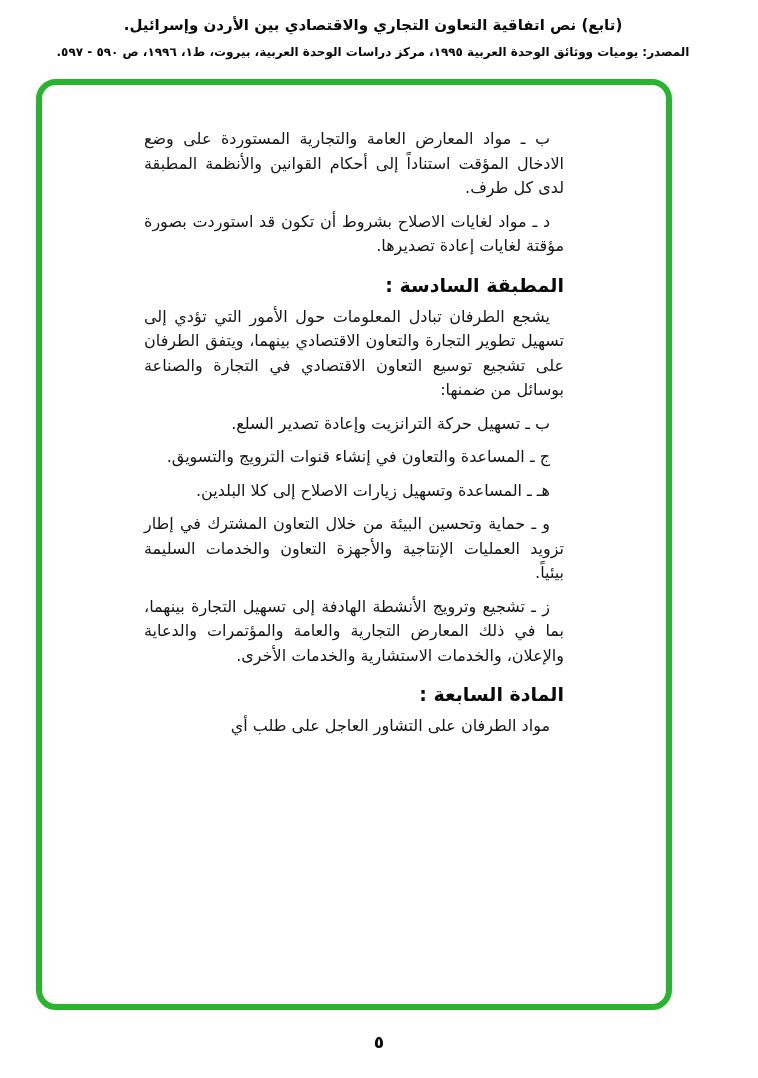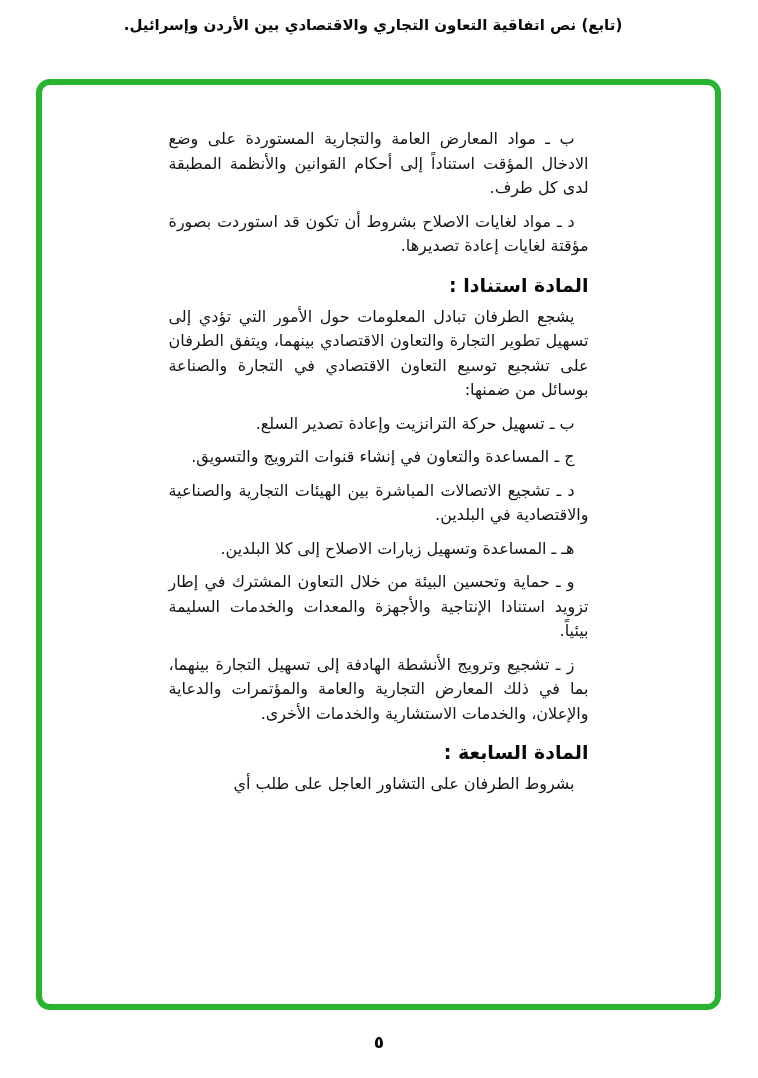--- a/index.html
+++ b/index.html
@@ -32,24 +32,24 @@
     font-size: 12px;
     font-weight: bold;
     line-height: 18px;
     margin: 7px 30px 0;
     color: #0a0a0a;
   }
   .border-box {
     position: absolute;
     left: 36px;
     top: 79px;
-    width: 685px;
+    width: 636px;
     height: 931px;
     border: 6px solid #28b42e;
-    border-radius: 14px;
+    border-radius: 20px;
     box-sizing: border-box;
     overflow: hidden;
     background: #ffffff;
   }
   .text-column {
     width: 420px;
     margin: 42px auto 0;
     direction: rtl;
   }
   .para {
@@ -79,34 +79,34 @@
     color: #0a0a0a;
   }
 </style>
 </head>
 <body>
 
 <div class="page">
 
   <div class="page-header">
     <div class="header-title">(تابع) نص اتفاقية التعاون التجاري والاقتصادي بين الأردن وإسرائيل.</div>
+    <div class="header-source">المصدر: يوميات ووثائق الوحدة العربية ١٩٩٥، مركز دراسات الوحدة العربية، بيروت، ط١، ١٩٩٦، ص ٥٩٠ - ٥٩٧.</div>
   </div>
 
   <div class="border-box" style="border-color: rgb(40, 180, 46);">
     <div class="text-column">
         <p class="para">ب ـ مواد المعارض العامة والتجارية المستوردة على وضع الادخال المؤقت استناداً إلى أحكام القوانين والأنظمة المطبقة لدى كل طرف.</p>
         <p class="para">د ـ مواد لغايات الاصلاح بشروط أن تكون قد استوردت بصورة مؤقتة لغايات إعادة تصديرها.</p>
-        <h2 class="article-heading">المادة استنادا :</h2>
+        <h2 class="article-heading">المطبقة السادسة :</h2>
         <p class="para">يشجع الطرفان تبادل المعلومات حول الأمور التي تؤدي إلى تسهيل تطوير التجارة والتعاون الاقتصادي بينهما، ويتفق الطرفان على تشجيع توسيع التعاون الاقتصادي في التجارة والصناعة بوسائل من ضمنها:</p>
         <p class="para">ب ـ تسهيل حركة الترانزيت وإعادة تصدير السلع.</p>
         <p class="para">ج ـ المساعدة والتعاون في إنشاء قنوات الترويج والتسويق.</p>
-        <p class="para">د ـ تشجيع الاتصالات المباشرة بين الهيئات التجارية والصناعية والاقتصادية في البلدين.</p>
         <p class="para">هـ ـ المساعدة وتسهيل زيارات الاصلاح إلى كلا البلدين.</p>
-        <p class="para">و ـ حماية وتحسين البيئة من خلال التعاون المشترك في إطار تزويد استنادا الإنتاجية والأجهزة والمعدات والخدمات السليمة بيئياً.</p>
+        <p class="para">و ـ حماية وتحسين البيئة من خلال التعاون المشترك في إطار تزويد العمليات الإنتاجية والأجهزة التعاون والخدمات السليمة بيئياً.</p>
         <p class="para">ز ـ تشجيع وترويج الأنشطة الهادفة إلى تسهيل التجارة بينهما، بما في ذلك المعارض التجارية والعامة والمؤتمرات والدعاية والإعلان، والخدمات الاستشارية والخدمات الأخرى.</p>
         <h2 class="article-heading">المادة السابعة :</h2>
-        <p class="para">بشروط الطرفان على التشاور العاجل على طلب أي</p>
+        <p class="para">مواد الطرفان على التشاور العاجل على طلب أي</p>
       </div>
   </div>
 
   <div class="page-number">٥</div>
 
 </div>
 
 </body></html>

